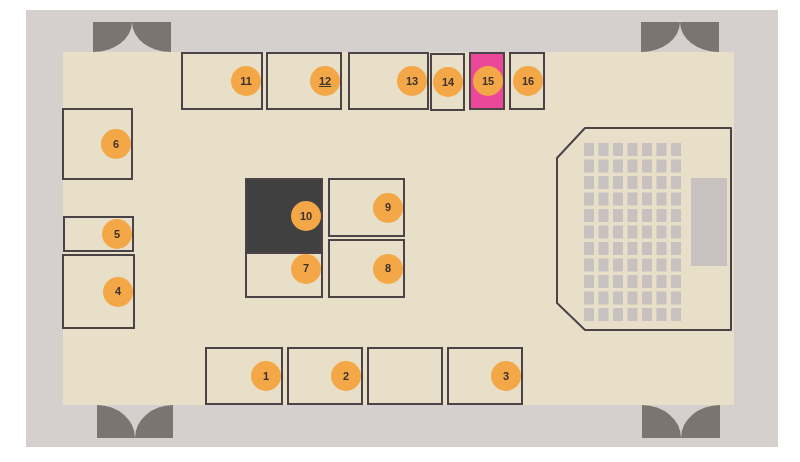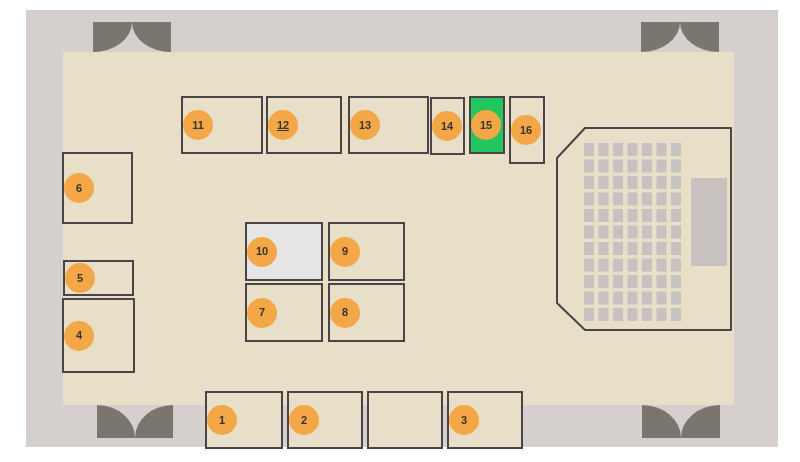--- a/index.html
+++ b/index.html
@@ -5,21 +5,21 @@
   html,body{margin:0;padding:0;background:#ffffff;}
   .canvas{
     position:relative;width:800px;height:462px;background:#ffffff;
     font-family:"Liberation Sans",sans-serif;overflow:hidden;
   }
   .outer-wall{position:absolute;}
   .floor{position:absolute;}
   .door{position:absolute;}
   .booth{
     position:absolute;box-sizing:border-box;border:2px solid;
-    display:flex;align-items:center;justify-content:flex-start;margin-top:44px;
+    display:flex;align-items:center;justify-content:flex-end;
   }
   .marker{
     width:30px;height:30px;border-radius:50%;
     display:flex;align-items:center;justify-content:center;
     font-size:11px;font-weight:700;line-height:1;
   }
   .seating-svg{position:absolute;left:0;top:0;}
 </style>
 </head>
 <body>
@@ -148,35 +148,35 @@
       </div>
       <div class="booth" style="left: 245px; top: 239px; width: 78px; height: 59px; border-color: rgb(75, 67, 72); background: rgb(232, 223, 201);">
         <div class="marker" style="background: rgb(244, 167, 71); color: rgb(58, 50, 43);">7</div>
       </div>
       <div class="booth" style="left: 328px; top: 239px; width: 77px; height: 59px; border-color: rgb(75, 67, 72); background: rgb(232, 223, 201);">
         <div class="marker" style="background: rgb(244, 167, 71); color: rgb(58, 50, 43);">8</div>
       </div>
       <div class="booth" style="left: 328px; top: 178px; width: 77px; height: 59px; border-color: rgb(75, 67, 72); background: rgb(232, 223, 201);">
         <div class="marker" style="background: rgb(244, 167, 71); color: rgb(58, 50, 43);">9</div>
       </div>
-      <div class="booth" style="left: 245px; top: 178px; width: 78px; height: 59px; border-color: rgb(75, 67, 72); background: #e5e5e5;">
+      <div class="booth" style="left: 245px; top: 178px; width: 78px; height: 76px; border-color: rgb(75, 67, 72); background: #404040;">
         <div class="marker" style="background: rgb(244, 167, 71); color: rgb(58, 50, 43);">10</div>
       </div>
       <div class="booth" style="left: 181px; top: 52px; width: 82px; height: 58px; border-color: rgb(75, 67, 72); background: rgb(232, 223, 201);">
         <div class="marker" style="background: rgb(244, 167, 71); color: rgb(58, 50, 43);">11</div>
       </div>
       <div class="booth" style="left: 266px; top: 52px; width: 76px; height: 58px; border-color: rgb(75, 67, 72); background: rgb(232, 223, 201);">
         <div class="marker" style="background: rgb(244, 167, 71); color: rgb(58, 50, 43); text-decoration: underline;">12</div>
       </div>
       <div class="booth" style="left: 348px; top: 52px; width: 81px; height: 58px; border-color: rgb(75, 67, 72); background: rgb(232, 223, 201);">
         <div class="marker" style="background: rgb(244, 167, 71); color: rgb(58, 50, 43);">13</div>
       </div>
       <div class="booth" style="left: 430px; top: 53px; width: 35px; height: 58px; border-color: rgb(75, 67, 72); background: rgb(232, 223, 201);">
         <div class="marker" style="background: rgb(244, 167, 71); color: rgb(58, 50, 43);">14</div>
       </div>
-      <div class="booth" style="left: 469px; top: 52px; width: 36px; height: 58px; border-color: rgb(75, 67, 72); background: #22c55e;">
+      <div class="booth" style="left: 469px; top: 52px; width: 36px; height: 58px; border-color: rgb(75, 67, 72); background: #ec4899;">
         <div class="marker" style="background: rgb(244, 167, 71); color: rgb(58, 50, 43);">15</div>
       </div>
-      <div class="booth" style="left: 509px; top: 52px; width: 36px; height: 68px; border-color: rgb(75, 67, 72); background: rgb(232, 223, 201);">
+      <div class="booth" style="left: 509px; top: 52px; width: 36px; height: 58px; border-color: rgb(75, 67, 72); background: rgb(232, 223, 201);">
         <div class="marker" style="background: rgb(244, 167, 71); color: rgb(58, 50, 43);">16</div>
       </div>
     </div>
 </div>
 
 </body></html>

